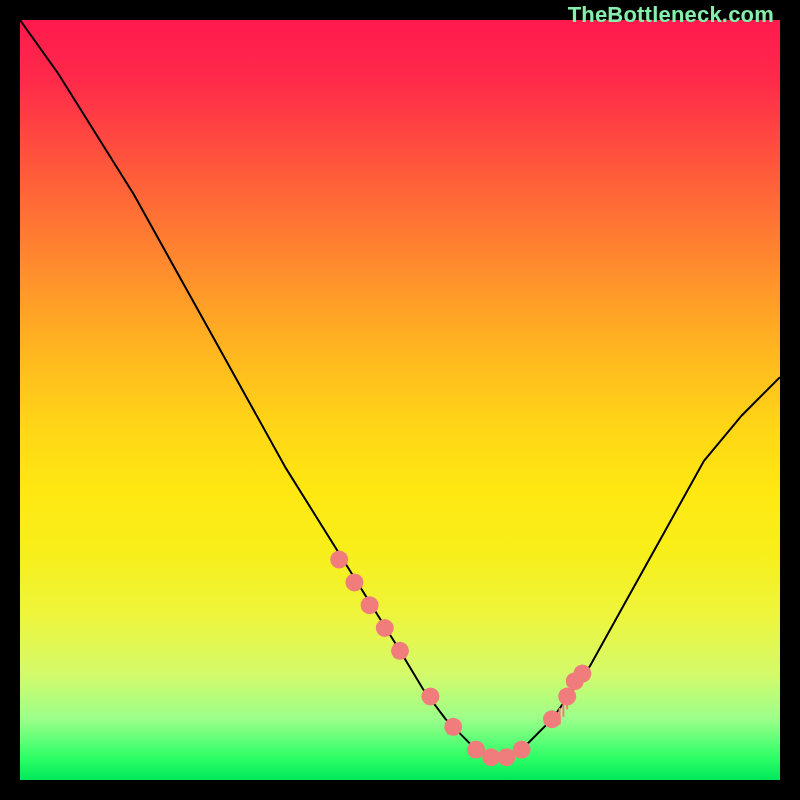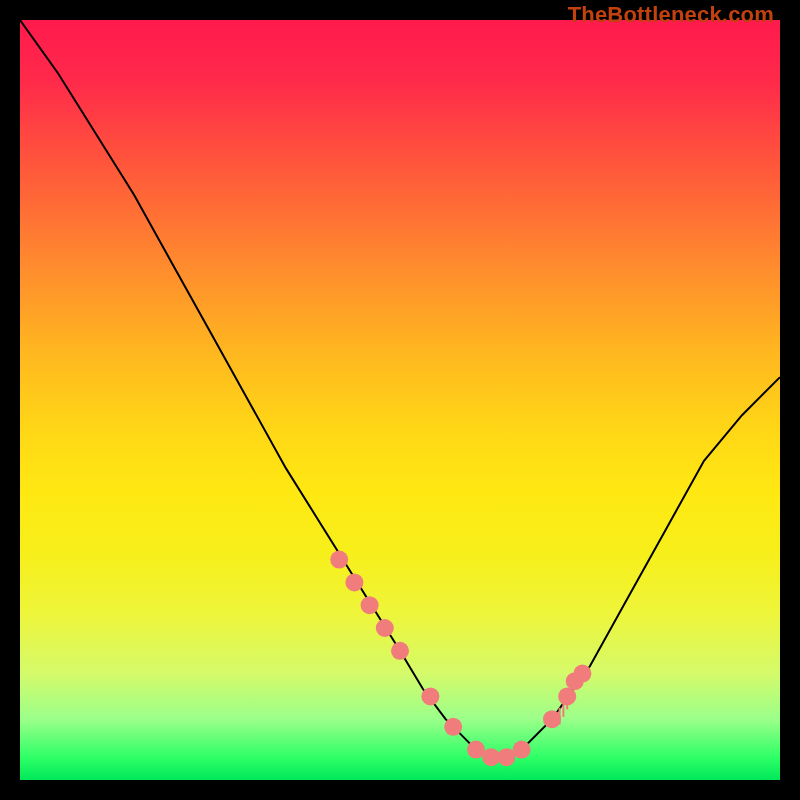--- a/index.html
+++ b/index.html
@@ -31,21 +31,21 @@
       #2fff66 97%,
       #00e85a 100%);
   }
   .watermark {
     position: absolute;
     top: 2px;
     right: 26px;
     font-family: Arial, Helvetica, sans-serif;
     font-size: 22px;
     font-weight: 600;
-    color: #c2410c;
+    color: #86efac;
     letter-spacing: 0.2px;
   }
   svg.curve {
     position: absolute;
     left: 0;
     top: 0;
     width: 760px;
     height: 760px;
   }
   .dot {

